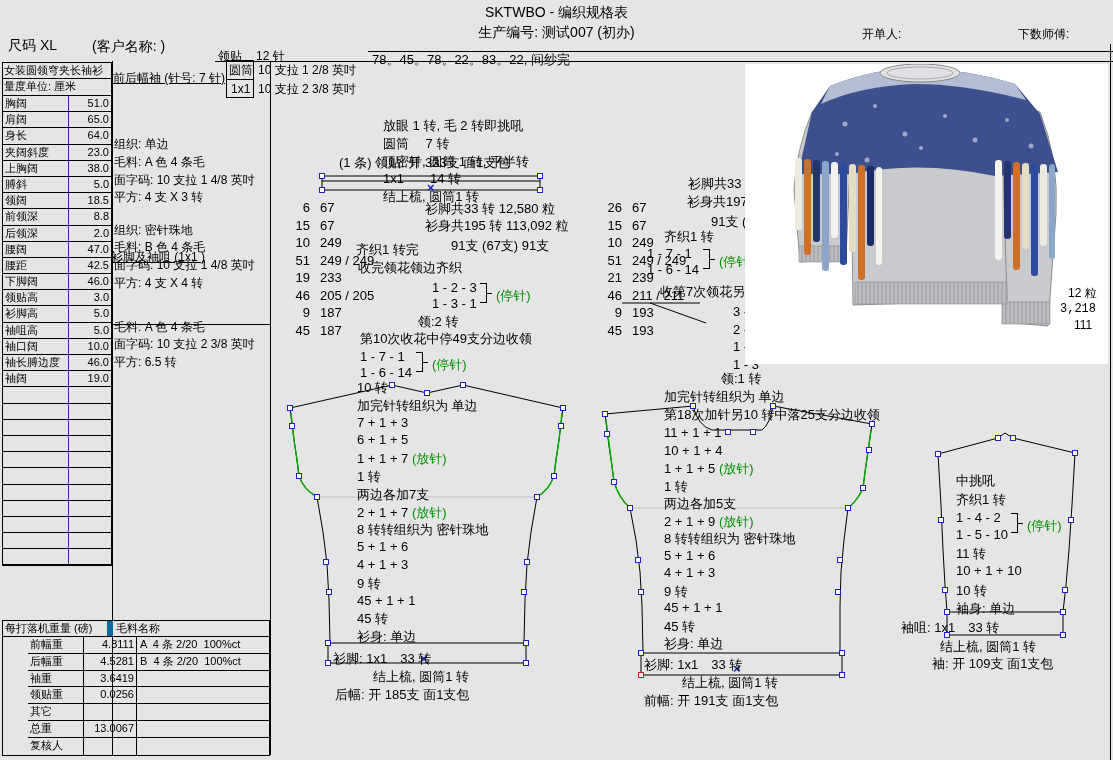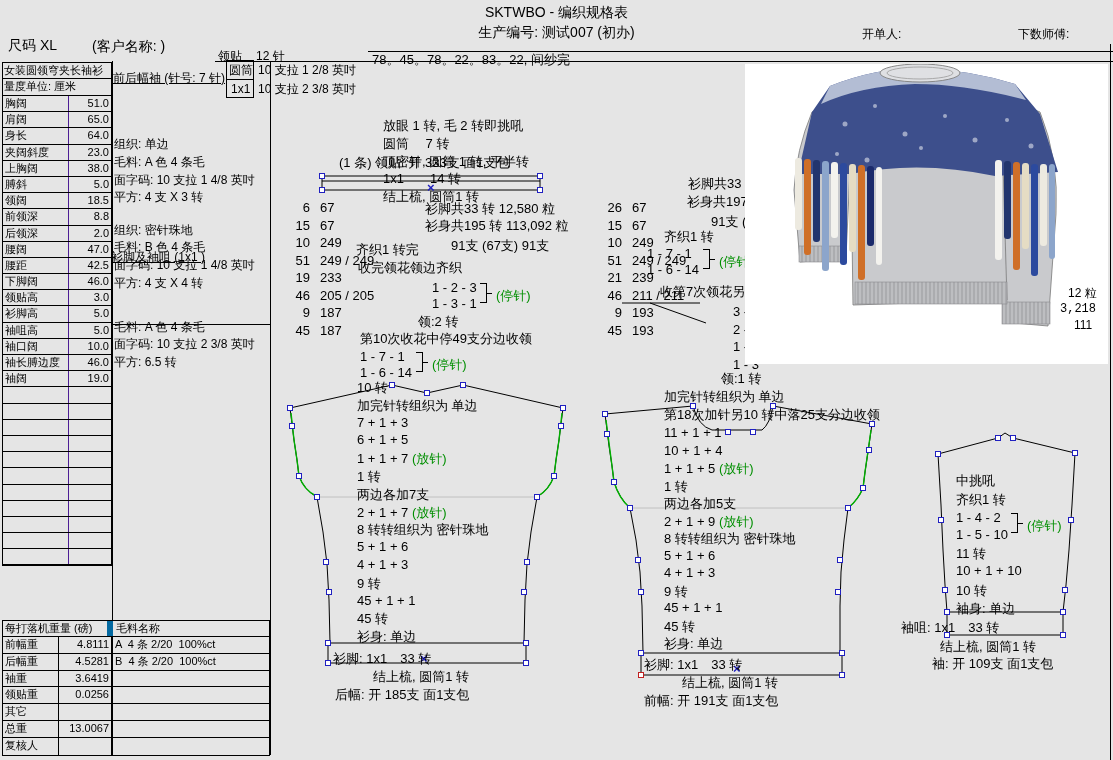--- a/index.html
+++ b/index.html
@@ -43,21 +43,21 @@
   .ln{height:17.8px;white-space:pre;}
   .lnf .ln{height:17.5px;}
   .steps .ln{height:17.5px;}
   .slv .ln{height:19px;}
   .slv2 .ln{height:18.3px;}
   
   .wtable{position:absolute;left:2px;top:620px;width:268px;border:1px solid #000;font-size:11px;line-height:14px;}
   .whead{display:flex;height:16px;border-bottom:1px solid #000;}
   .whl{width:110px;padding-left:2px;border-right:6px solid #0369a1;}
   .whr{flex:1;padding-left:3px;}
-  .wrow{display:flex;height:16.8px;border-bottom:1px solid #000;}
+  .wrow{display:flex;height:16.8px;border-bottom:1px solid #000;margin-left:25px;}
   .wrow:last-child{border-bottom:none;}
   .wl{width:56px;border-right:1px solid #000;padding-left:2px;white-space:nowrap;}
   .wv{width:53px;border-right:1px solid #000;text-align:right;padding-right:2px;}
   .wy{flex:1;padding-left:3px;white-space:pre;}
   svg{position:absolute;left:0;top:0;}
   .h{fill:#fff;stroke:#2020c0;stroke-width:1;}
   .hr{fill:#fff;stroke:#c02020;stroke-width:1;}
   .ol{fill:none;stroke:#000;stroke-width:1;}
   .gol{fill:none;stroke:#00b000;stroke-width:1.4;}
   .gray{stroke:#c0c0c0;stroke-width:1;}

